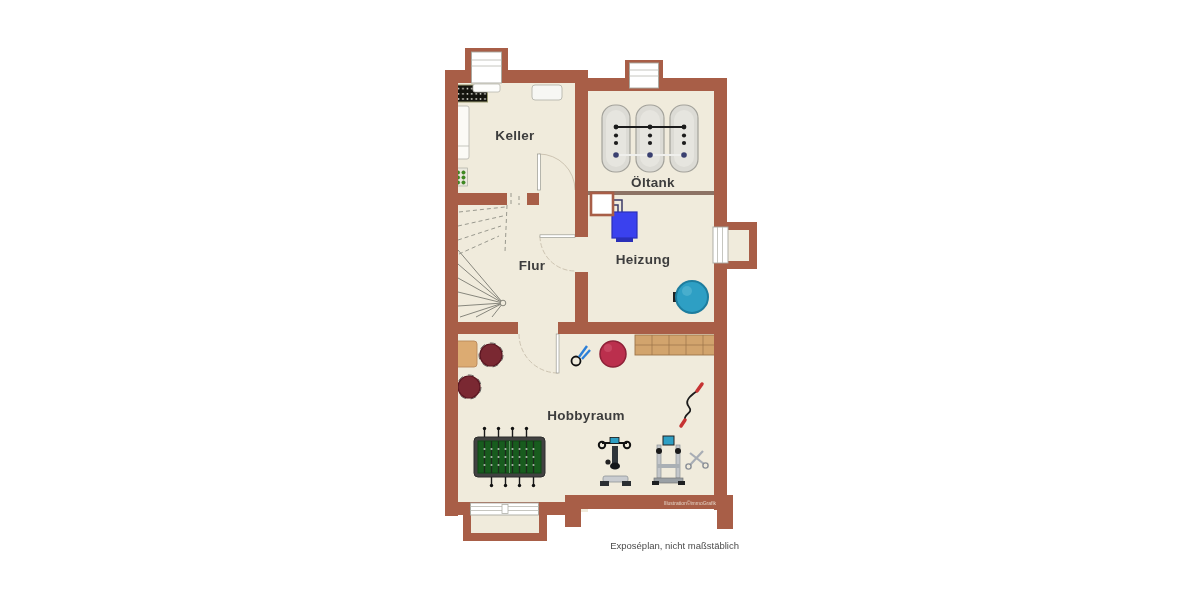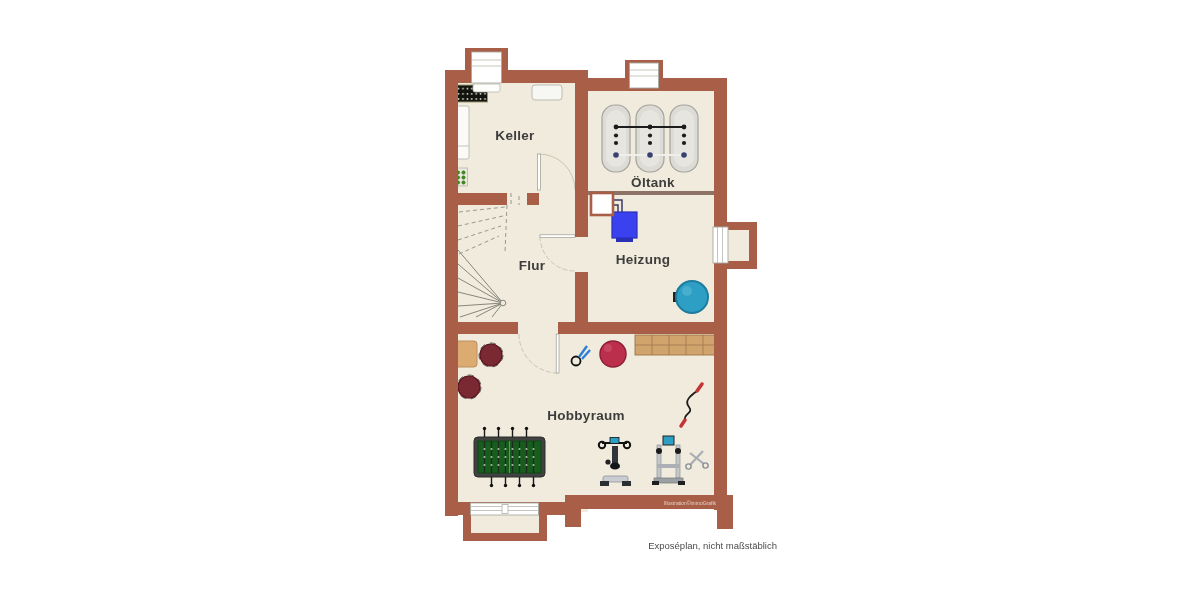--- a/index.html
+++ b/index.html
@@ -11,21 +11,21 @@
   body{
     width:1200px;height:600px;background:#ffffff;position:relative;overflow:hidden;
     font-family:"Liberation Sans", sans-serif;
   }
   .plan-svg{position:absolute;left:0;top:0;}
   .room-label{
     font-family:"Liberation Sans", sans-serif;font-size:13.5px;font-weight:600;
     fill:var(--label-text);letter-spacing:.3px;
   }
   .footer-note{
-    position:absolute;top:540px;right:423px;font-size:9.5px;color:#4c4c4c;
+    position:absolute;top:540px;right:461px;font-size:9.5px;color:#4c4c4c;
     white-space:nowrap;
   }
   .wm{font-family:"Liberation Sans", sans-serif;font-size:5px;fill:#eadfd2;opacity:.9;}
 </style>
 </head>
 <body>
 
 <svg class="plan-svg" width="1200" height="600" viewBox="0 0 1200 600">
 
   <defs>

